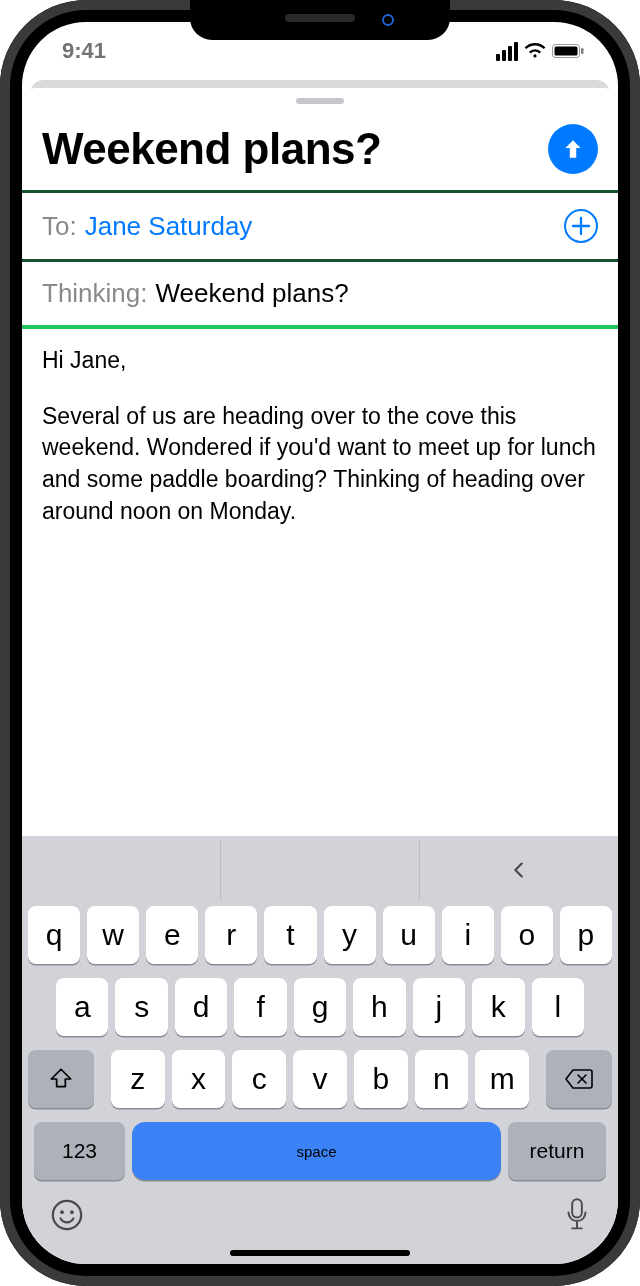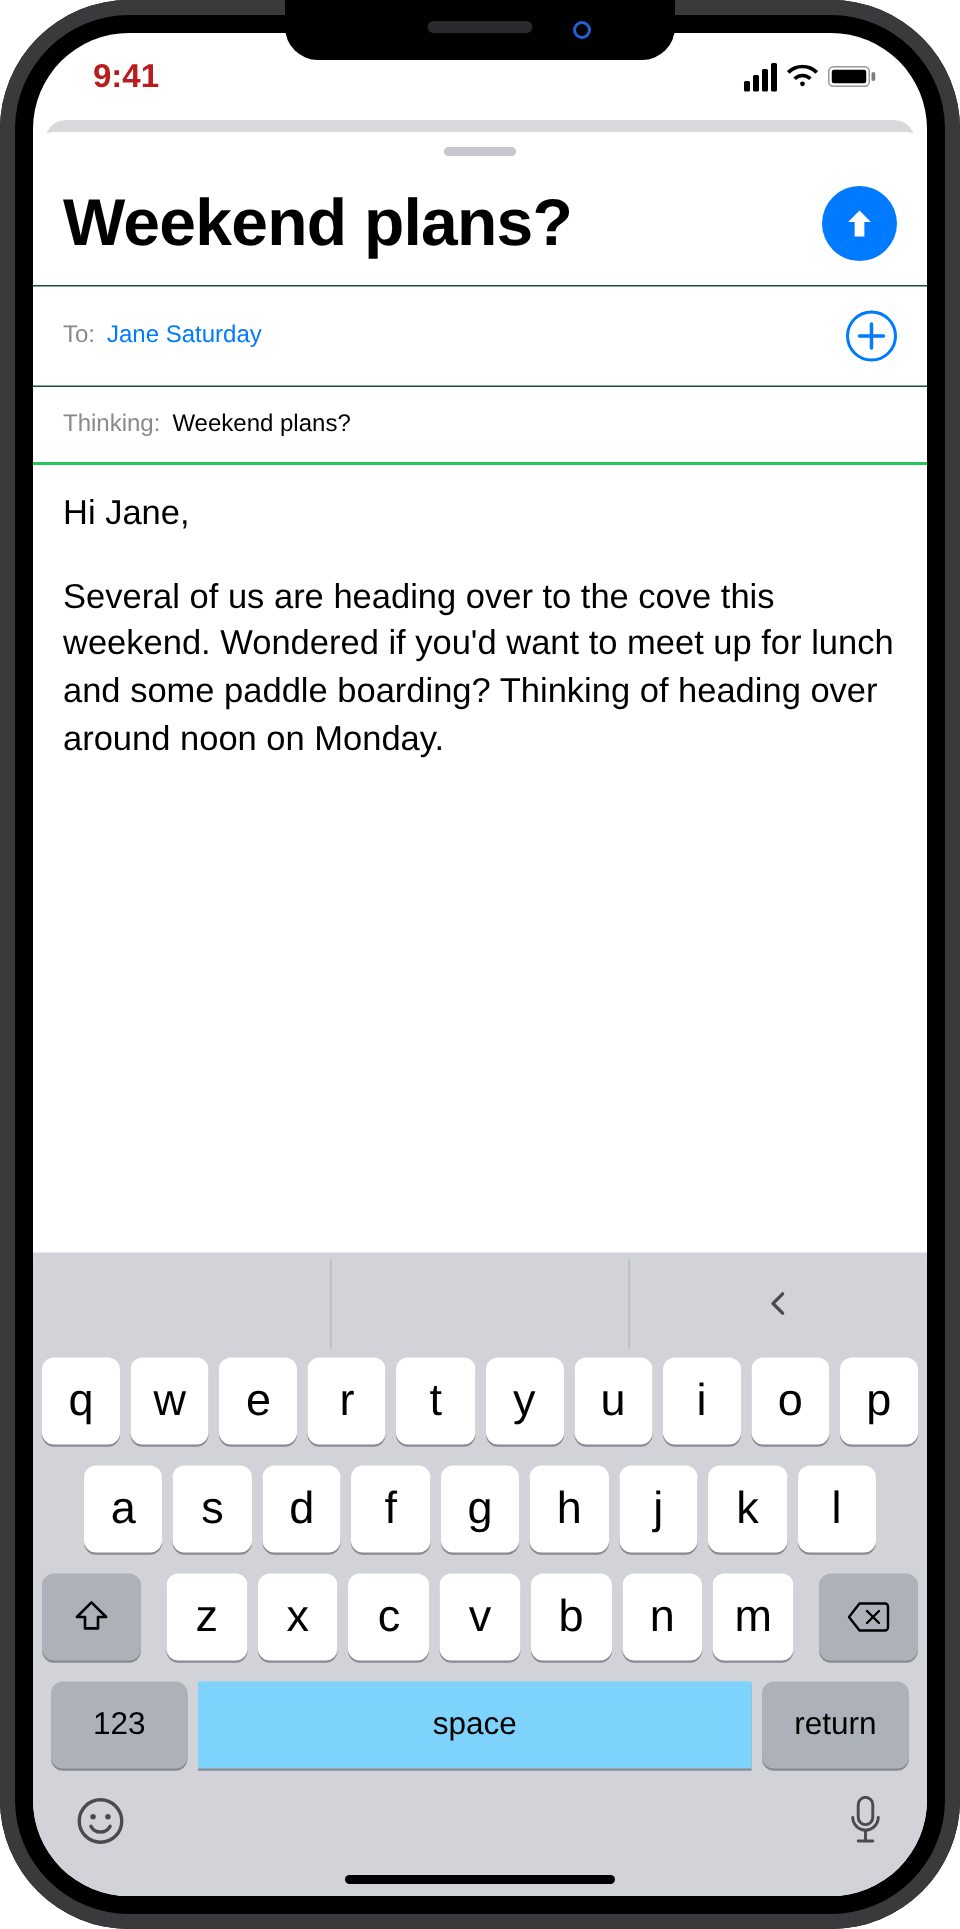--- a/index.html
+++ b/index.html
@@ -8,21 +8,21 @@
     width: 640px; height: 1286px; background: #000; border-radius: 86px; position: relative; overflow: hidden;
     box-shadow: inset 0 0 0 10px #3a3a3c;
   }
   .screen {
     position: absolute; top: 22px; left: 22px; right: 22px; bottom: 22px;
     background: #fff; border-radius: 64px; overflow: hidden;
   }
   
   .status-bar {
     height: 58px; display: flex; align-items: center; justify-content: space-between;
-    padding: 0 34px 0 40px; font-weight: 600; font-size: 22px; color: #b91c1c;
+    padding: 0 34px 0 40px; font-weight: 600; font-size: 22px; color: #737373;
   }
   .status-right { display: flex; align-items: center; gap: 6px; }
   .notch {
     position: absolute; top: 0; left: 50%; transform: translateX(-50%);
     width: 260px; height: 40px; background: #000; border-bottom-left-radius: 22px; border-bottom-right-radius: 22px;
     z-index: 10;
   }
   .notch .dot { position: absolute; right: 56px; top: 14px; width: 12px; height: 12px; border: 2px solid #2560d6; border-radius: 50%; }
   .notch .speaker { position: absolute; left: 50%; top: 14px; transform: translateX(-50%); width: 70px; height: 8px; background: #2a2a2c; border-radius: 4px; }
   .bars { display: inline-flex; align-items: flex-end; gap: 2px; }
@@ -43,34 +43,34 @@
   }
   .title-row {
     display: flex; align-items: center; justify-content: space-between; padding: 14px 20px 16px;
   }
   .title-row h1 { font-size: 44px; font-weight: 800; letter-spacing: -0.5px; }
   .send-btn {
     width: 50px; height: 50px; border-radius: 50%; background: #007aff; display: flex; align-items: center; justify-content: center;
   }
   .send-btn svg { width: 26px; height: 26px; }
   .field {
-    display: flex; align-items: center; gap: 8px; padding: 16px 20px; font-size: 16px;
-    border-top: 1px solid #14532d;
+    display: flex; align-items: center; gap: 8px; padding: 16px 20px; font-size: 26px;
+    border-top: 3px solid #14532d;
   }
   .field:first-of-type { border-top: none; }
   .label { color: #8a8a8e; }
   .value-blue { color: #007aff; }
   .value-black { color: #000; }
   .add-btn {
     margin-left: auto; width: 34px; height: 34px; border: 2.3px solid #007aff; border-radius: 50%;
     display: flex; align-items: center; justify-content: center; color: #007aff; font-size: 26px; line-height: 1;
   }
   .body-area {
     padding: 16px 20px 0; font-size: 23px; line-height: 1.38; color: #000;
-    border-top: 2px solid #22c55e; height: 238px; overflow: hidden;
+    border-top: 4px solid #22c55e; height: 238px; overflow: hidden;
   }
   .body-area p { margin-bottom: 24px; }
   
   .kb {
     position: absolute; left: 0; right: 0; bottom: 0; background: #d1d3d9;
     padding-top: 4px;
   }
   .kb-sugg {
     height: 60px; display: flex; align-items: center;
   }
@@ -86,21 +86,21 @@
   .row2 { padding: 0 28px; }
   .key-mod {
     background: #adb1ba; border-radius: 8px; box-shadow: 0 1.5px 0 #898b90;
     height: 58px; width: 66px; display: flex; align-items: center; justify-content: center;
   }
   .row3 { display:flex; gap:7px; margin-bottom:14px; }
   .row3 .letters { display:flex; gap:7px; flex:1; padding: 0 10px; }
   .row3 .letters .key { flex:1; }
   .kb-bottom { display:flex; gap:7px; padding: 0 6px 10px; }
   .key-123 { background:#adb1ba; width:91px; border-radius:8px; box-shadow:0 1.5px 0 #898b90; height:58px; display:flex;align-items:center;justify-content:center; font-size:21px; }
-  .key-space { background:#7dd3fc; flex:1; border-radius:0; box-shadow:0 1.5px 0 #898b90; height:58px; display:flex;align-items:center;justify-content:center; font-size:21px; }
+  .key-space { background:#3b82f6; flex:1; border-radius:13px; box-shadow:0 1.5px 0 #898b90; height:58px; display:flex;align-items:center;justify-content:center; font-size:15px; }
   .key-return { background:#adb1ba; width:98px; border-radius:8px; box-shadow:0 1.5px 0 #898b90; height:58px; display:flex;align-items:center;justify-content:center; font-size:21px; }
   .kb-foot { display:flex; justify-content:space-between; align-items:center; padding: 8px 28px 28px; }
   .home-ind { position:absolute; bottom:8px; left:50%; transform:translateX(-50%); width:180px; height:6px; background:#000; border-radius:3px; }
 </style>
 </head>
 <body>
 
 <div class="device">
   <div class="notch">
     <div class="speaker"></div>

